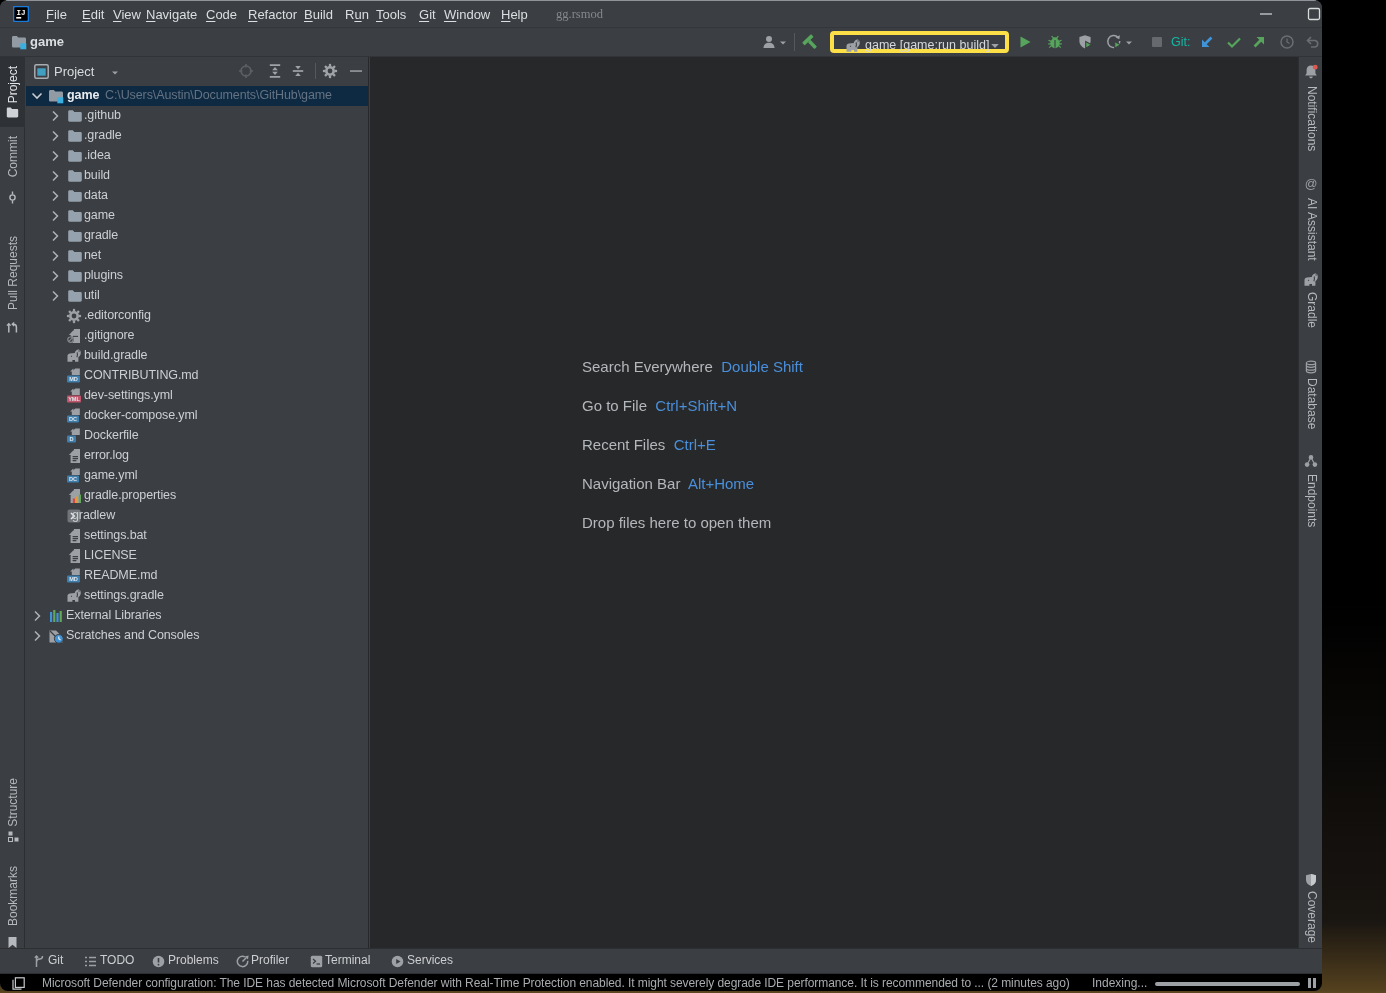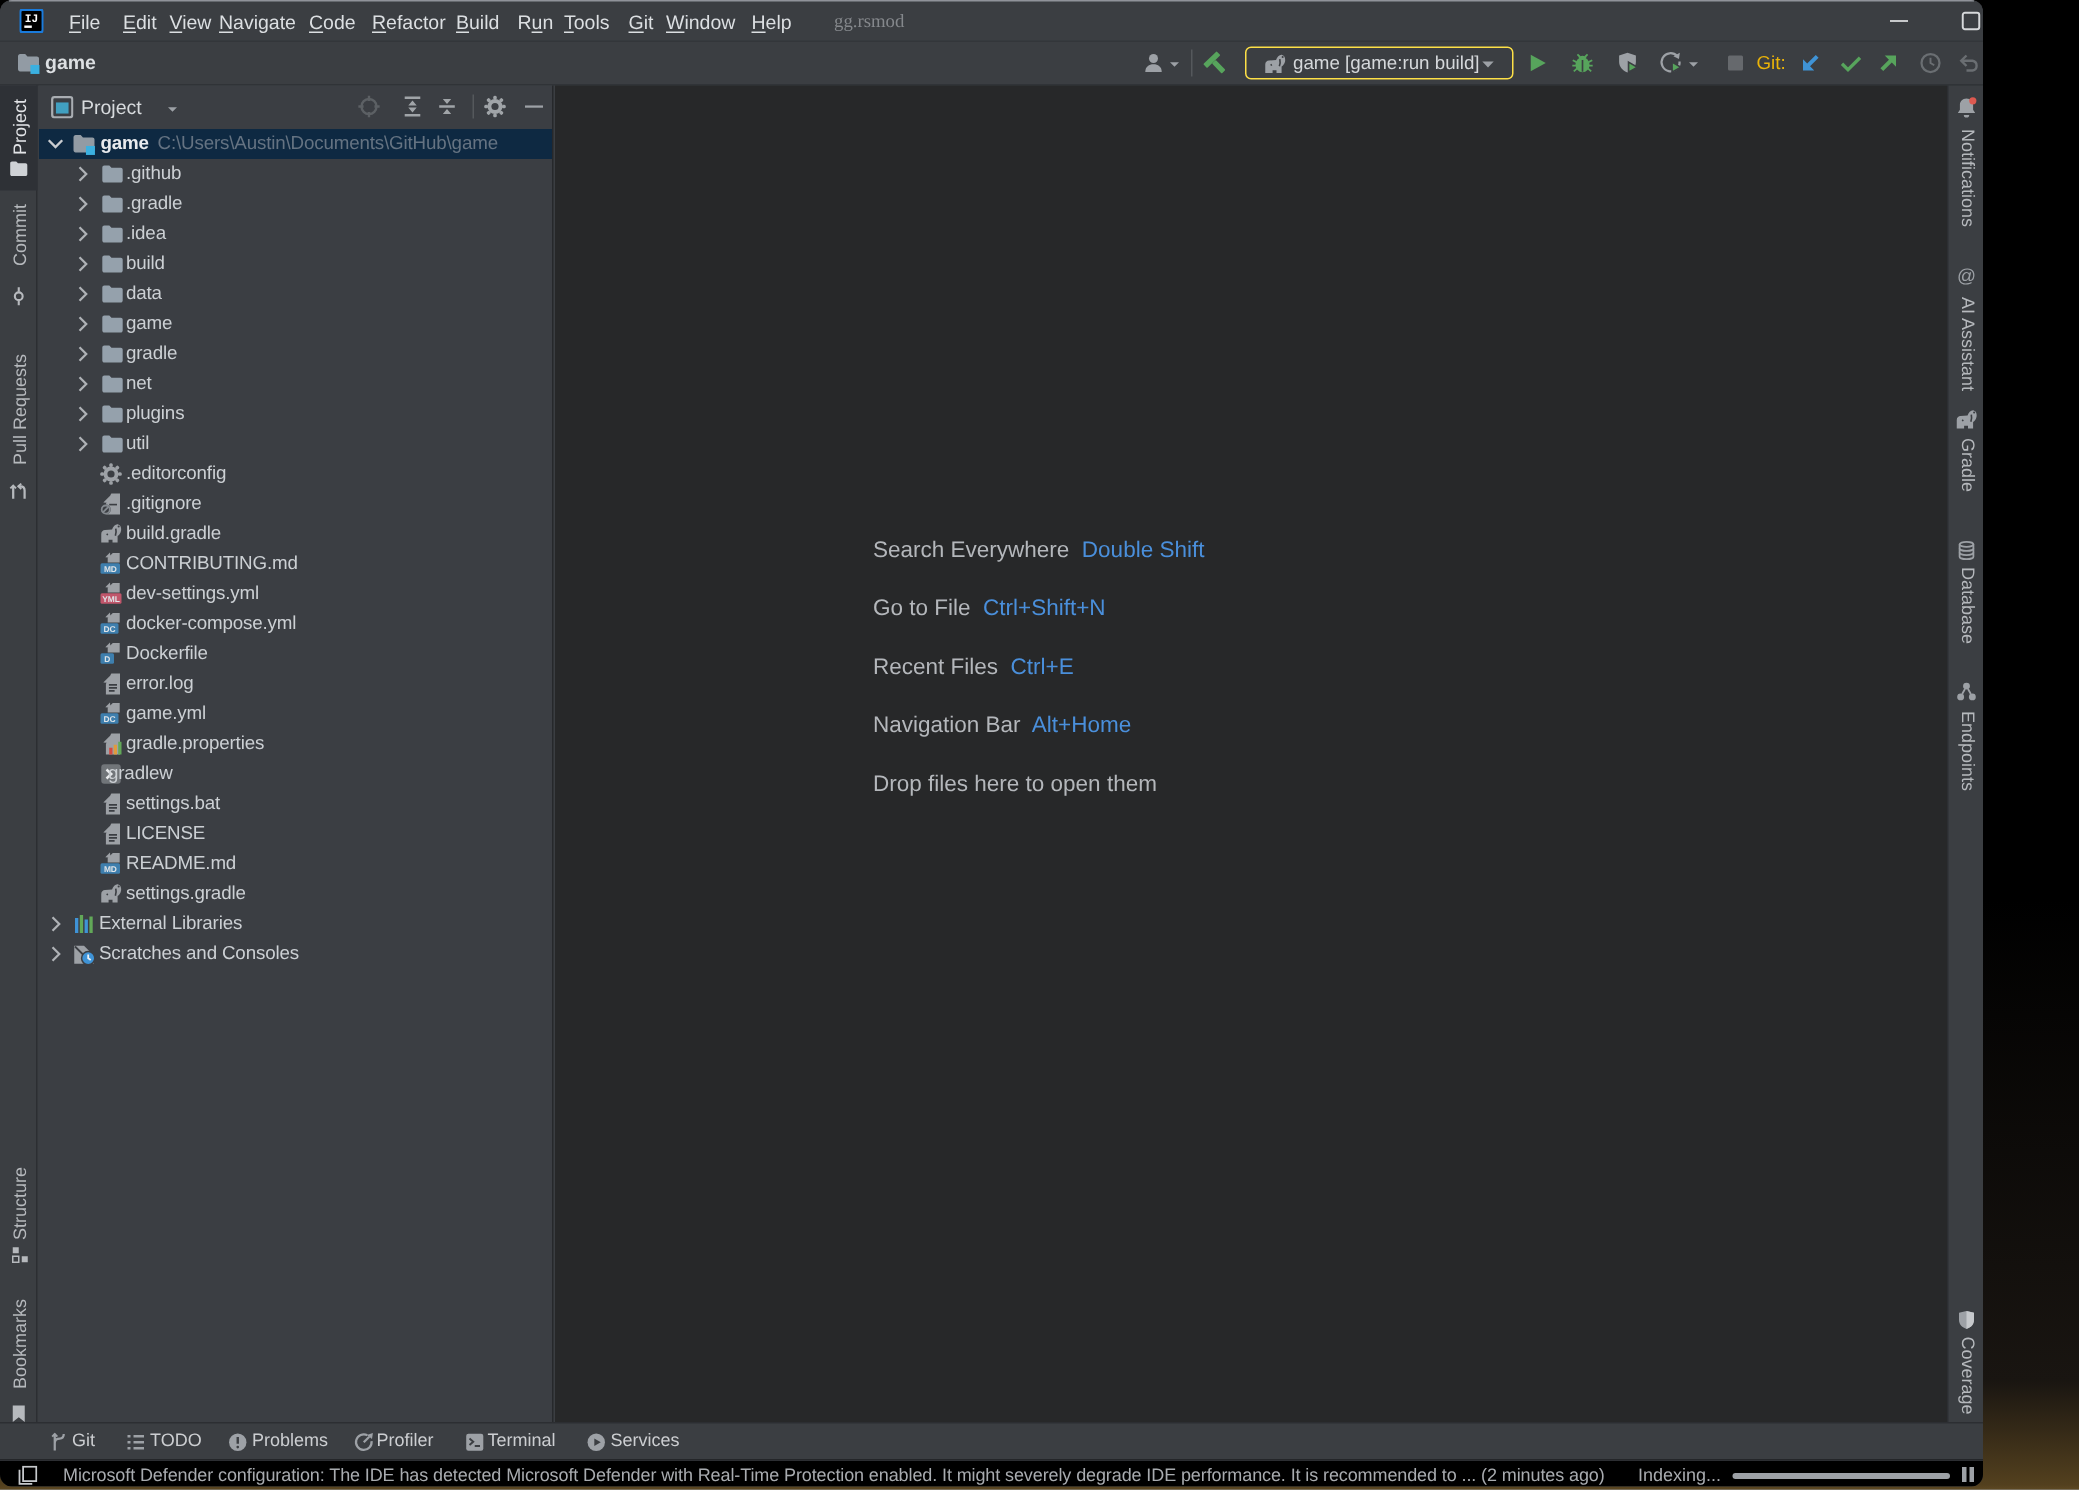--- a/index.html
+++ b/index.html
@@ -12,25 +12,25 @@
   .abs { position:absolute; }
   
   .titlebar { position:absolute; left:0; top:0; width:100%; height:28px; background:#3b3e42;
               border-bottom:1px solid #33363a; }
   .menu-item { position:absolute; top:7px; font-size:13px; color:#dcdfe2; white-space:nowrap; }
   .menu-item u { text-decoration-thickness:1px; text-underline-offset:2px; }
   .wtitle { position:absolute; top:7px; left:556px; font-size:12.5px; color:#85888c;font-family:Liberation Serif, serif; }
   
   .toolbar { position:absolute; left:0; top:28px; width:100%; height:29px; background:#3b3e42; border-bottom:1px solid #303337; }
   .pname { position:absolute; left:30px; top:6px; font-size:13px; font-weight:bold; color:#dcdfe2; }
-  .pill { position:absolute; left:830px; top:3px; width:179px; height:22px; border:1px solid #fde047;
+  .pill { position:absolute; left:830px; top:3px; width:179px; height:22px; border:4px solid #fde047;
           border-radius:4px;text-align:center; }
   .pill-text { position:absolute; left:31px; top:3px; font-size:12.5px; color:#d5d8db; white-space:nowrap; }
   .vsep { position:absolute; top:5px; width:1px; height:18px; background:#55585c; }
-  .gitlabel { position:absolute; left:1171px; top:7px; font-size:12.5px; color:#eab308; }
+  .gitlabel { position:absolute; left:1171px; top:7px; font-size:12.5px; color:#14b8a6; }
   
   .main { position:absolute; left:0; top:57px; width:100%; height:891px; }
   .stripe-l { position:absolute; left:0; top:0; width:25px; height:100%; background:#3b3e42;
               border-right:1px solid #2c2e32; }
   .stripe-r { position:absolute; right:0; top:0; width:24px; height:100%; background:#3b3e42;
               border-left:1px solid #2c2e32; }
   .panel { position:absolute; left:26px; top:0; width:343px; height:100%; background:#3b3e43;
            border-right:1px solid #26282b; }
   .editor { position:absolute; left:370px; top:0; width:990px; height:100%; background:#272829; }
   

